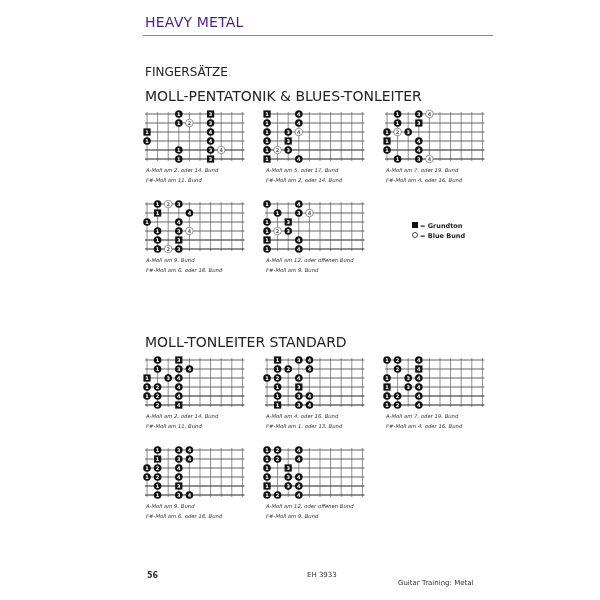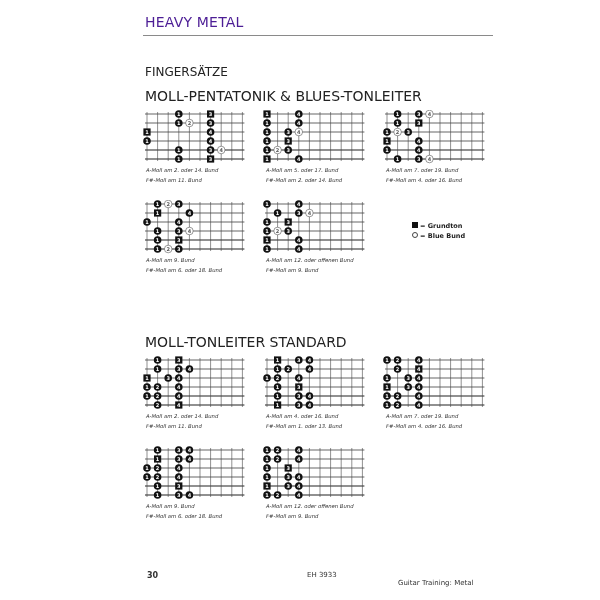--- a/index.html
+++ b/index.html
@@ -570,16 +570,16 @@
       <text x="4" y="50.8" text-anchor="middle" font-size="5" font-weight="bold" font-family="DejaVu Sans, sans-serif" fill="#fff">1</text>
       <circle cx="14.6" cy="49" r="3.8" fill="#111111"></circle>
       <text x="14.6" y="50.8" text-anchor="middle" font-size="5" font-weight="bold" font-family="DejaVu Sans, sans-serif" fill="#fff">2</text>
       <circle cx="35.8" cy="49" r="3.8" fill="#111111"></circle>
       <text x="35.8" y="50.8" text-anchor="middle" font-size="5" font-weight="bold" font-family="DejaVu Sans, sans-serif" fill="#fff">4</text>
     </svg>
   <div class="cap cap1">A-Moll am 12. oder offenen Bund</div>
   <div class="cap cap2">F#-Moll am 9. Bund</div>
 </div>
 
-<div class="footer page-num">30</div>
+<div class="footer page-num">56</div>
 <div class="footer code">EH 3933</div>
 <div class="footer booktitle">Guitar Training: Metal</div>
 <div class="footer logo">HAGE</div>
 
 </body></html>

